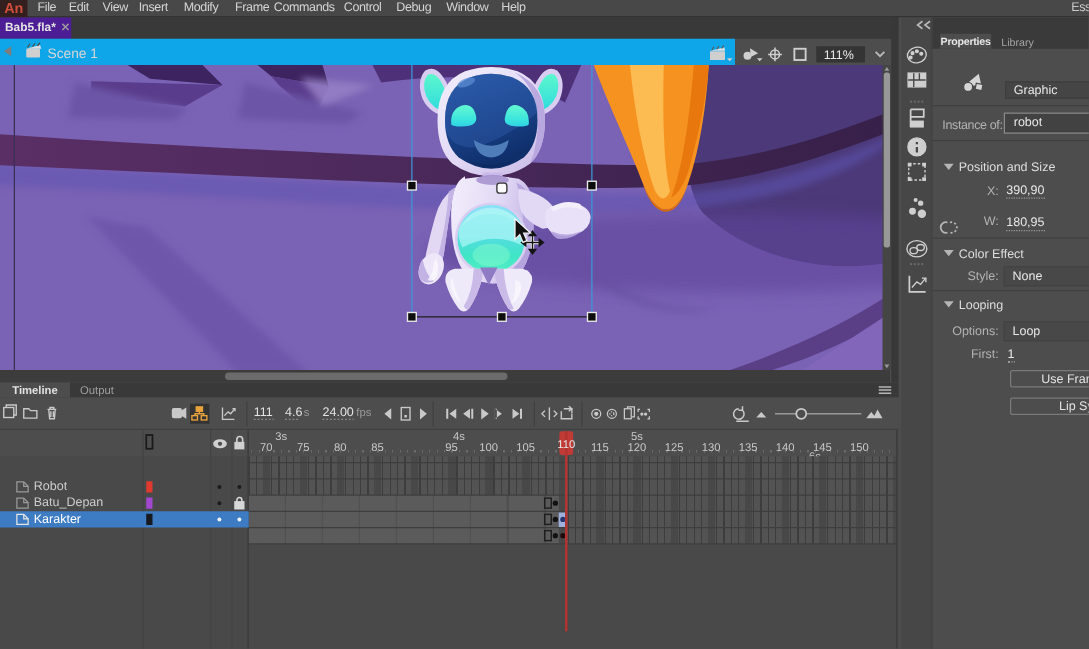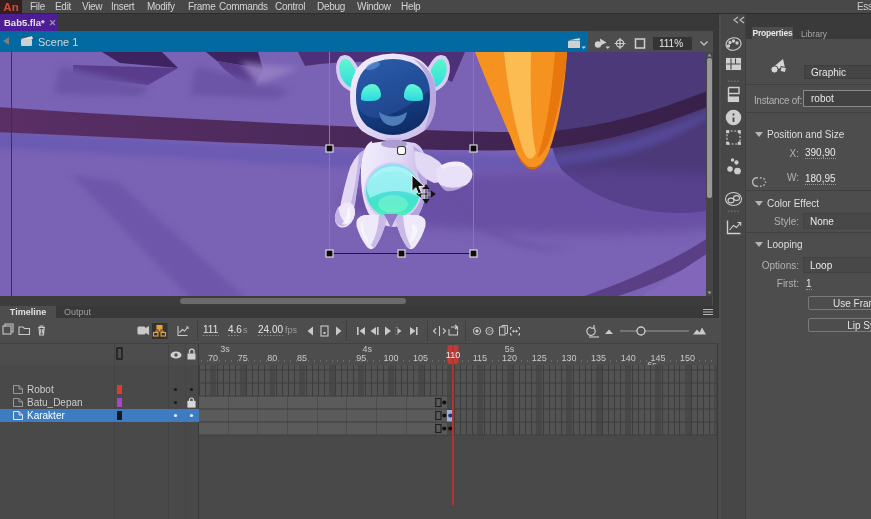--- a/index.html
+++ b/index.html
@@ -3,21 +3,21 @@
 <style>
 *{margin:0;padding:0;box-sizing:border-box;font-family:"Liberation Sans",sans-serif;-webkit-font-smoothing:antialiased;}
 html,body{width:871px;height:519px;overflow:hidden;background:#4d4d4d;position:relative;}
 .abs{position:absolute;}
 #menubar{left:0;top:0;width:871px;height:14px;background:#484848;border-bottom:1px solid #2d2d2d;}
 #menubar .mi{position:absolute;top:1px;font-size:10px;letter-spacing:-0.3px;color:#d4d4d4;}
 #anlogo{position:absolute;left:0;top:0;width:22px;height:14px;background:#331f1d;color:#cf4f3c;font-size:11.5px;font-weight:bold;text-align:center;line-height:14px;}
 #tabbar{left:0;top:14px;width:719px;height:17px;background:#393939;}
 #doctab{position:absolute;left:0;top:0;width:57px;height:17px;background:#4c1d95;color:#e4e4e4;font-size:9.5px;font-weight:bold;line-height:17px;padding-left:4px;}
 #doctab .x{color:#9a9a9a;margin-left:4px;font-size:9px;}
-#scenebar{left:0;top:31px;width:588px;height:21px;background:#0369a1;}
+#scenebar{left:0;top:31px;width:588px;height:21px;background:#0ea5e9;}
 #stage{left:0;top:52px;width:712px;height:244px;overflow:hidden;}
 #hscroll{left:0;top:296px;width:712px;height:10px;background:#3c3c3c;}
 #hthumb{position:absolute;left:180px;top:2px;width:226px;height:6px;background:#6b6b6b;border-radius:3px;}
 #vscroll{left:706px;top:52px;width:7px;height:244px;background:#454545;}
 #vthumb{position:absolute;left:1px;top:6px;width:5px;height:140px;background:#989898;border-radius:2px;}
 #tl{left:0;top:306px;width:719px;height:213px;background:#494949;}
 #tltabs{position:absolute;left:0;top:0;width:719px;height:12px;background:#393939;}
 #tltab1{position:absolute;left:0;top:0;width:56px;height:12px;background:#4d4d4d;color:#e2e2e2;font-size:9px;font-weight:bold;line-height:12px;text-align:center;}
 #tltab2{position:absolute;left:56px;top:0;color:#9f9f9f;font-size:9px;line-height:12px;padding:0 8px;}
 #tlbar{position:absolute;left:0;top:12px;width:719px;height:26px;background:#4d4d4d;border-bottom:1px solid #404040;}

